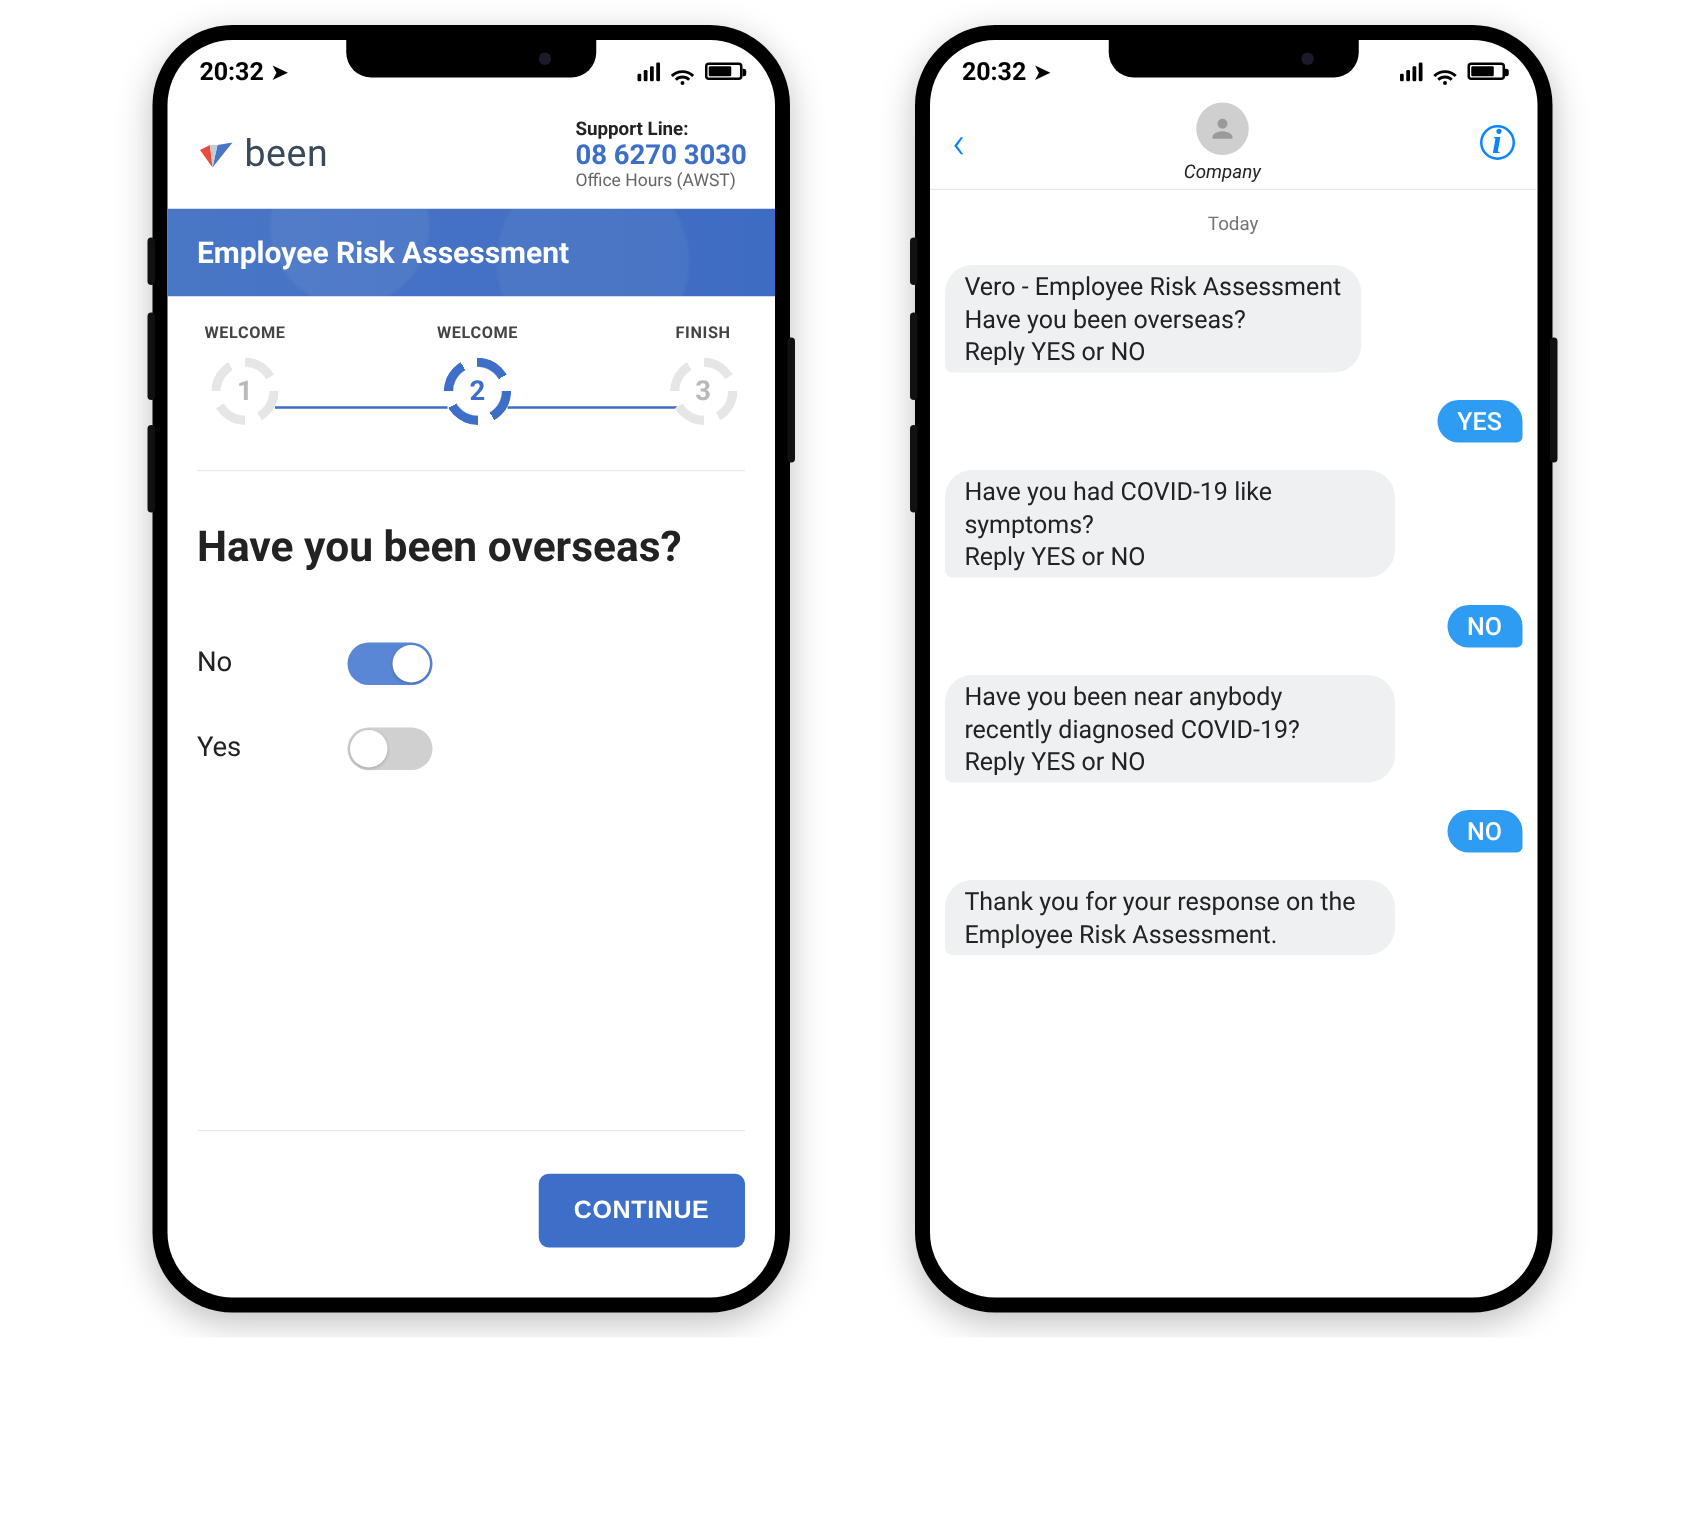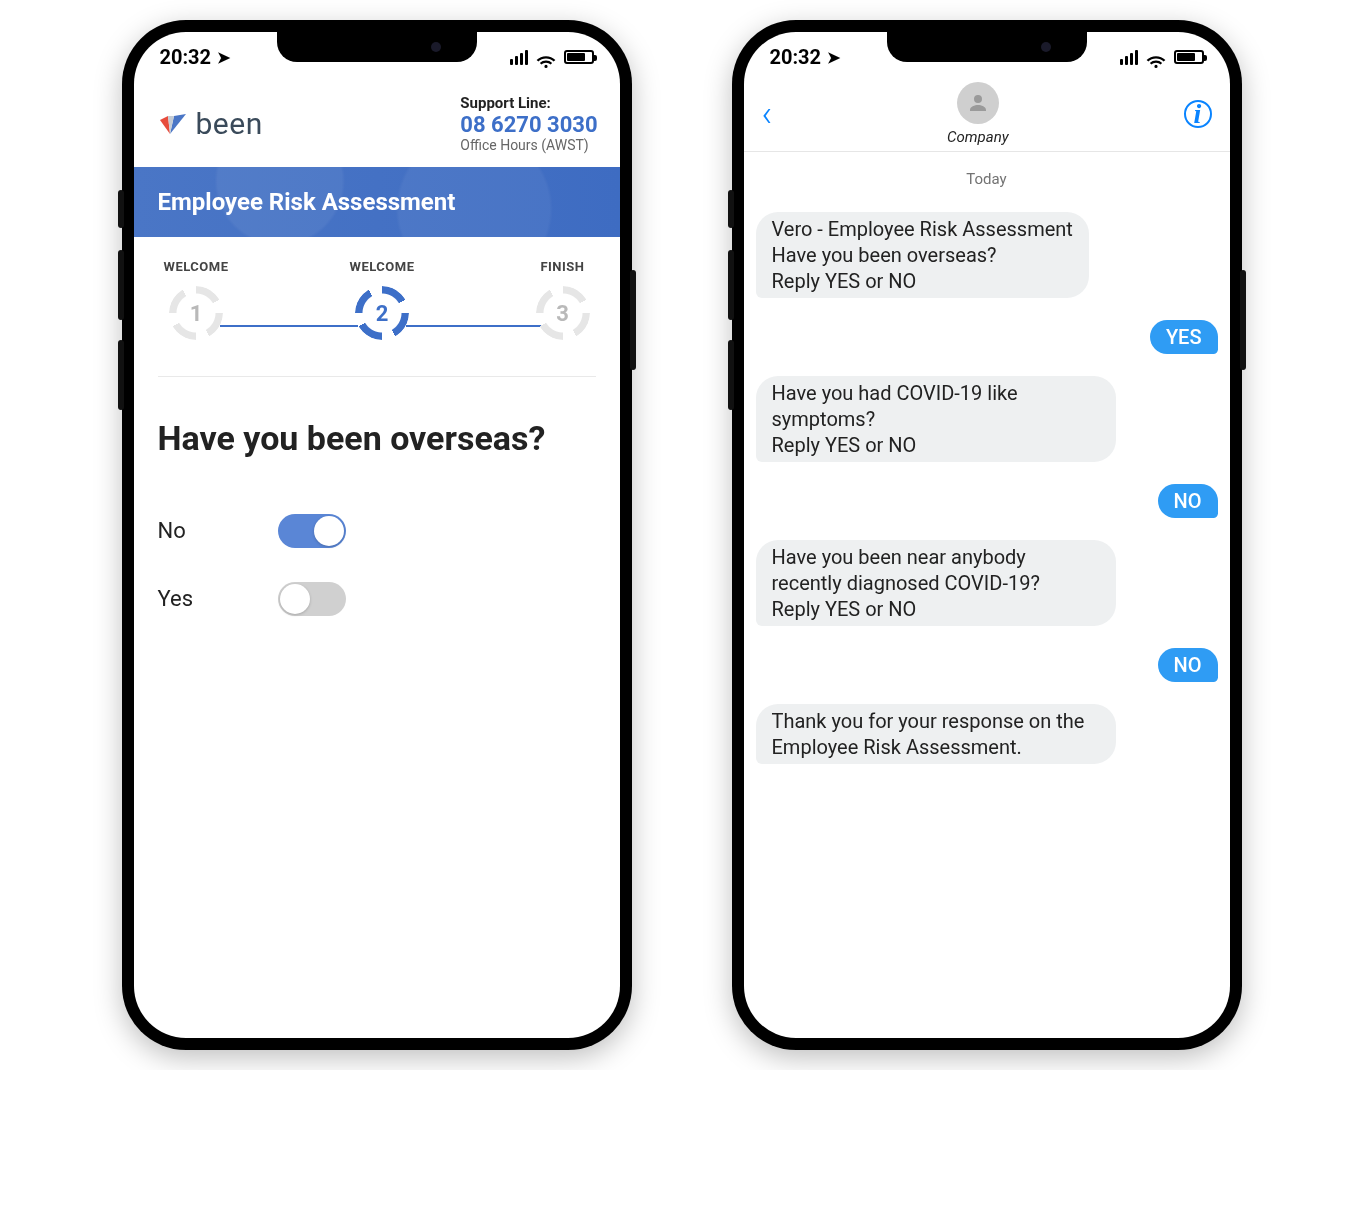--- a/index.html
+++ b/index.html
@@ -313,20 +313,24 @@
         </div>
         <div class="t-row">
           <span class="t-label">Yes</span>
           <div class="toggle">
               <div class="knob"></div>
             </div>
         </div>
       </div>
     </div>
 
+    <div class="continue-wrap">
+      <div class="divider2"></div>
+      <button class="continue-btn">CONTINUE</button>
+    </div>
 
   </div>
 </div>
 
 <div class="phone">
   <div class="side-btn left1"></div>
     <div class="side-btn left2"></div>
     <div class="side-btn left3"></div>
     <div class="side-btn right1"></div>
   <div class="phone-inner">

